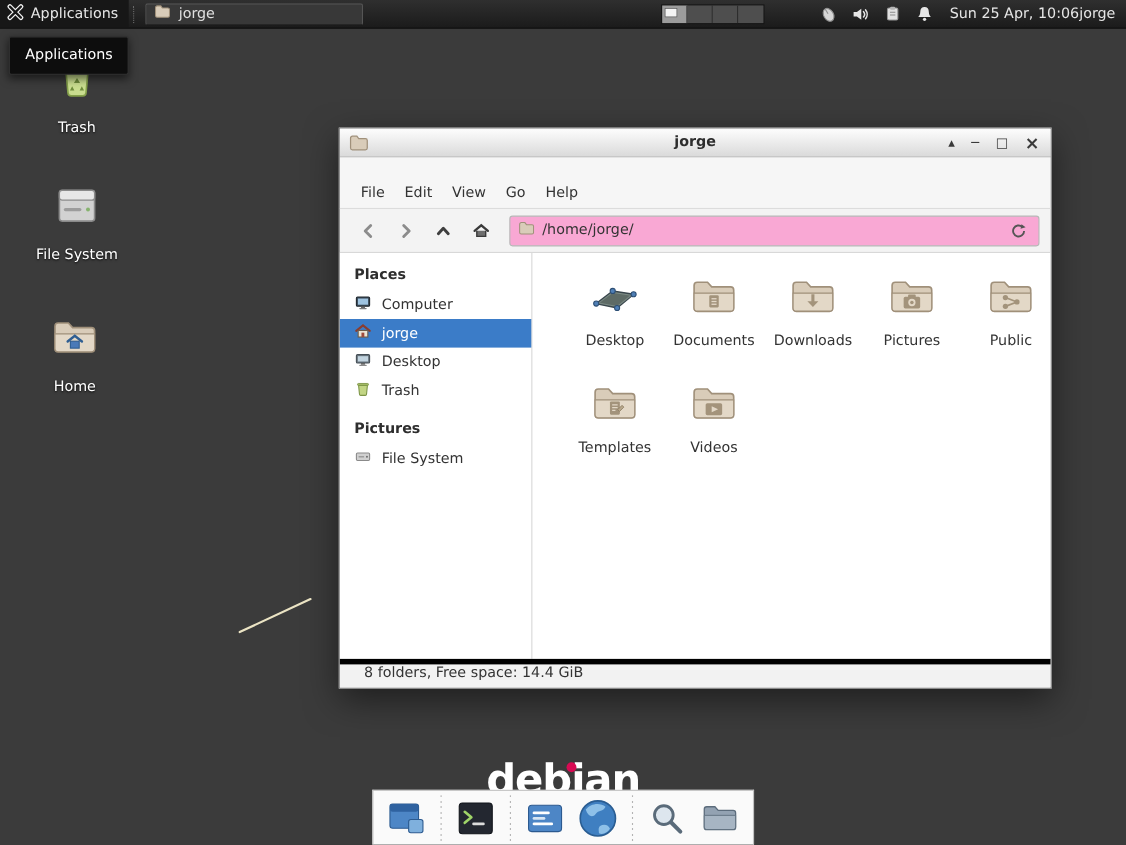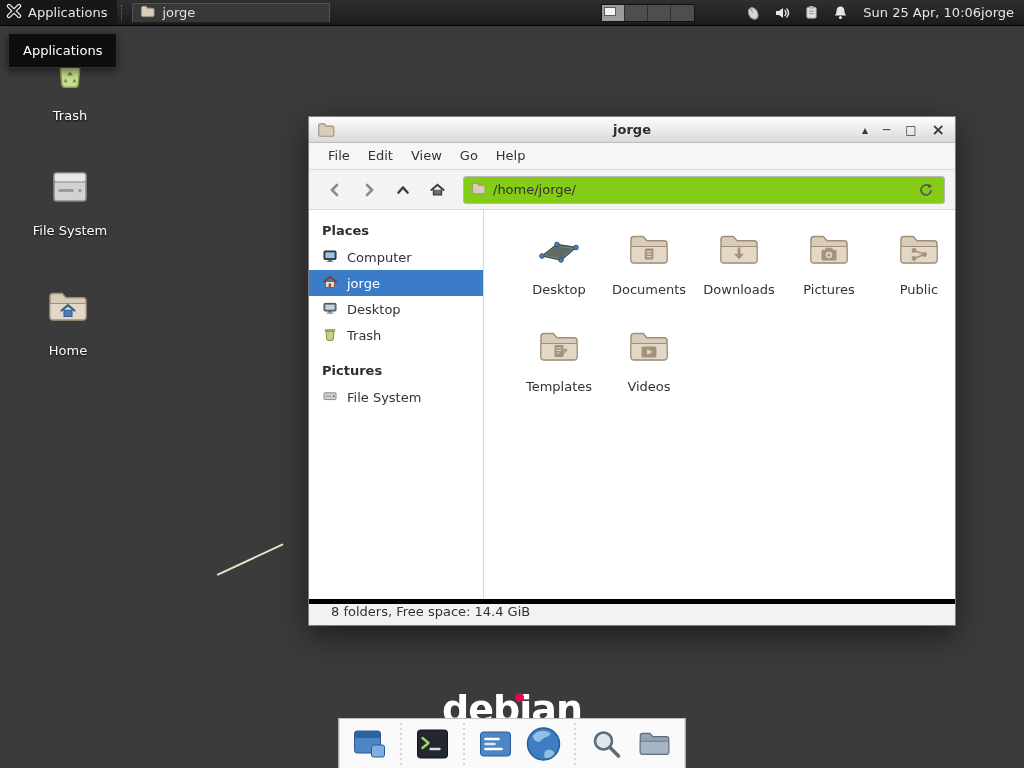--- a/index.html
+++ b/index.html
@@ -69,29 +69,29 @@
   .title { font-weight:bold; font-size:13px; color:#2d2d2d; }
   .title-icon { position:absolute; left:8px; top:4px; }
   .controls { position:absolute; right:10px; top:0; height:100%; display:flex; align-items:center; gap:15px; }
   .ctrl { font-size:12px; color:#3a3a3a; line-height:1; cursor:default; }
   .ctrl.close { font-size:16px; font-weight:bold; }
 
   .menubar {
     flex:0 0 26px; background:#f6f6f6; border-bottom:1px solid #dcdcdc;
     display:flex; align-items:center; padding-left:10px; font-size:13px; color:#333;
   }
-  .menu-item { padding:0 9px; line-height:26px; }
+  .menu-item { padding:0 9px; line-height:26px;margin-top:20px; }
 
   .toolbar {
     flex:0 0 40px; background:#f3f3f3; border-bottom:1px solid #d8d8d8;
     display:flex; align-items:center; padding:0 10px; gap:2px;
   }
   .tool-btn { width:32px; height:30px; display:flex; align-items:center; justify-content:center; border-radius:3px; }
   .pathbar {
-    flex:1; height:28px; margin-left:8px; background:#84cc16;
+    flex:1; height:28px; margin-left:8px; background:#f9a8d4;
     border:1px solid #b7b7b7; border-radius:3px;
     display:flex; align-items:center; padding:0 7px; gap:7px;
     font-size:13px; color:#333;
   }
   .path-text { flex:1; }
   .reload-btn { width:22px; height:22px; display:flex; align-items:center; justify-content:center; }
 
   .content { flex:1; display:flex; min-height:0; background:#fff;gap:24px; }
   .sidebar { width:175px; flex:0 0 175px; border-right:1px solid #d8d8d8; padding-top:4px; font-size:13px; color:#333; background:#fff; }
   .side-header { font-weight:bold; padding:9px 0 6px 13px; color:#2e2e2e; }

